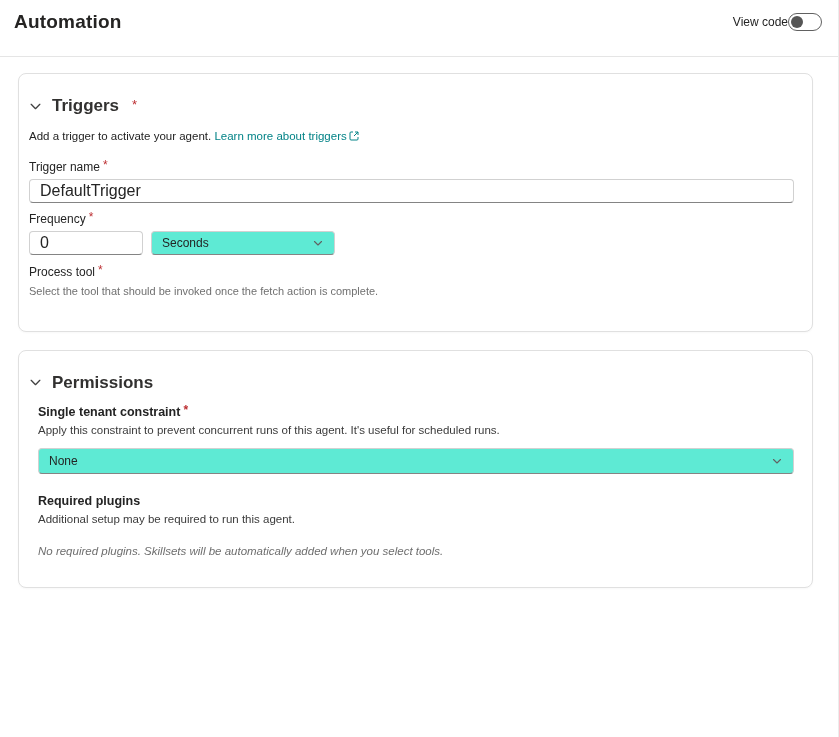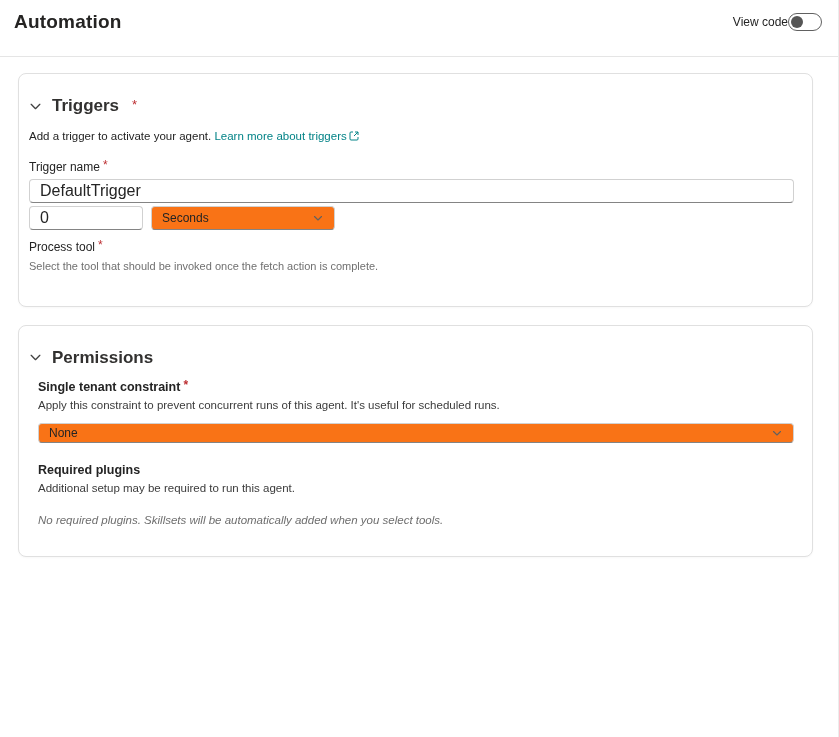--- a/index.html
+++ b/index.html
@@ -112,21 +112,21 @@
     outline: none;
   }
   .freq-row { display: flex; gap: 8px; margin-top: 3px; }
   .freq-row .txt-input { width: 114px; }
 
   .select {
     height: 24px;
     border: 1px solid #d1d1d1;
     border-bottom-color: #848484;
     border-radius: 4px;
-    background: #f97316;
+    background: #5eead4;
     display: flex;
     align-items: center;
     justify-content: space-between;
     padding: 0 10px;
     font-size: 12px;
     color: #242424;
     cursor: pointer;
   }
   .select.units { width: 184px; }
   .select.full { width: 100%; }
@@ -138,21 +138,21 @@
     color: #707070;
   }
 
   
   .perm-inner { margin-left: 9px; margin-top: 12px; }
   .perm-inner .sub-desc {
     font-size: 11.5px;
     color: #3b3b3b;
     margin-top: 1px;
   }
-  .perm-inner .select.full { margin-top: 12px; height: 20px; }
+  .perm-inner .select.full { margin-top: 12px; height: 26px; }
   .empty-msg {
     margin-top: 20px;
     font-size: 11.5px;
     font-style: italic;
     color: #6e6e6e;
   }
 </style>
 </head>
 <body>
 
@@ -185,20 +185,23 @@
               <path d="M4 1H2a1 1 0 0 0-1 1v6a1 1 0 0 0 1 1h6a1 1 0 0 0 1-1V6" stroke="currentColor" stroke-width="1"></path>
               <path d="M6 1h3v3M9 1L5 5" stroke="currentColor" stroke-width="1"></path>
             </svg></span></a>
     </p>
 
     <label class="field-label">
       <span>Trigger name</span><span class="req">*</span>
     </label>
     <input class="txt-input" type="text" value="DefaultTrigger" style="">
 
+    <label class="field-label" style="margin-top:9px">
+      <span>Frequency</span><span class="req">*</span>
+    </label>
     <div class="freq-row">
       <input class="txt-input" type="text" value="0" style="">
       <div class="select units">
         <span>Seconds</span>
         <span class="sel-chev">
           <svg width="12" height="12" viewBox="0 0 12 12" fill="none">
               <path d="M2.5 4.5L6 8l3.5-3.5" stroke="currentColor" stroke-width="1.1" stroke-linecap="round" stroke-linejoin="round"></path>
             </svg>
         </span>
       </div>

